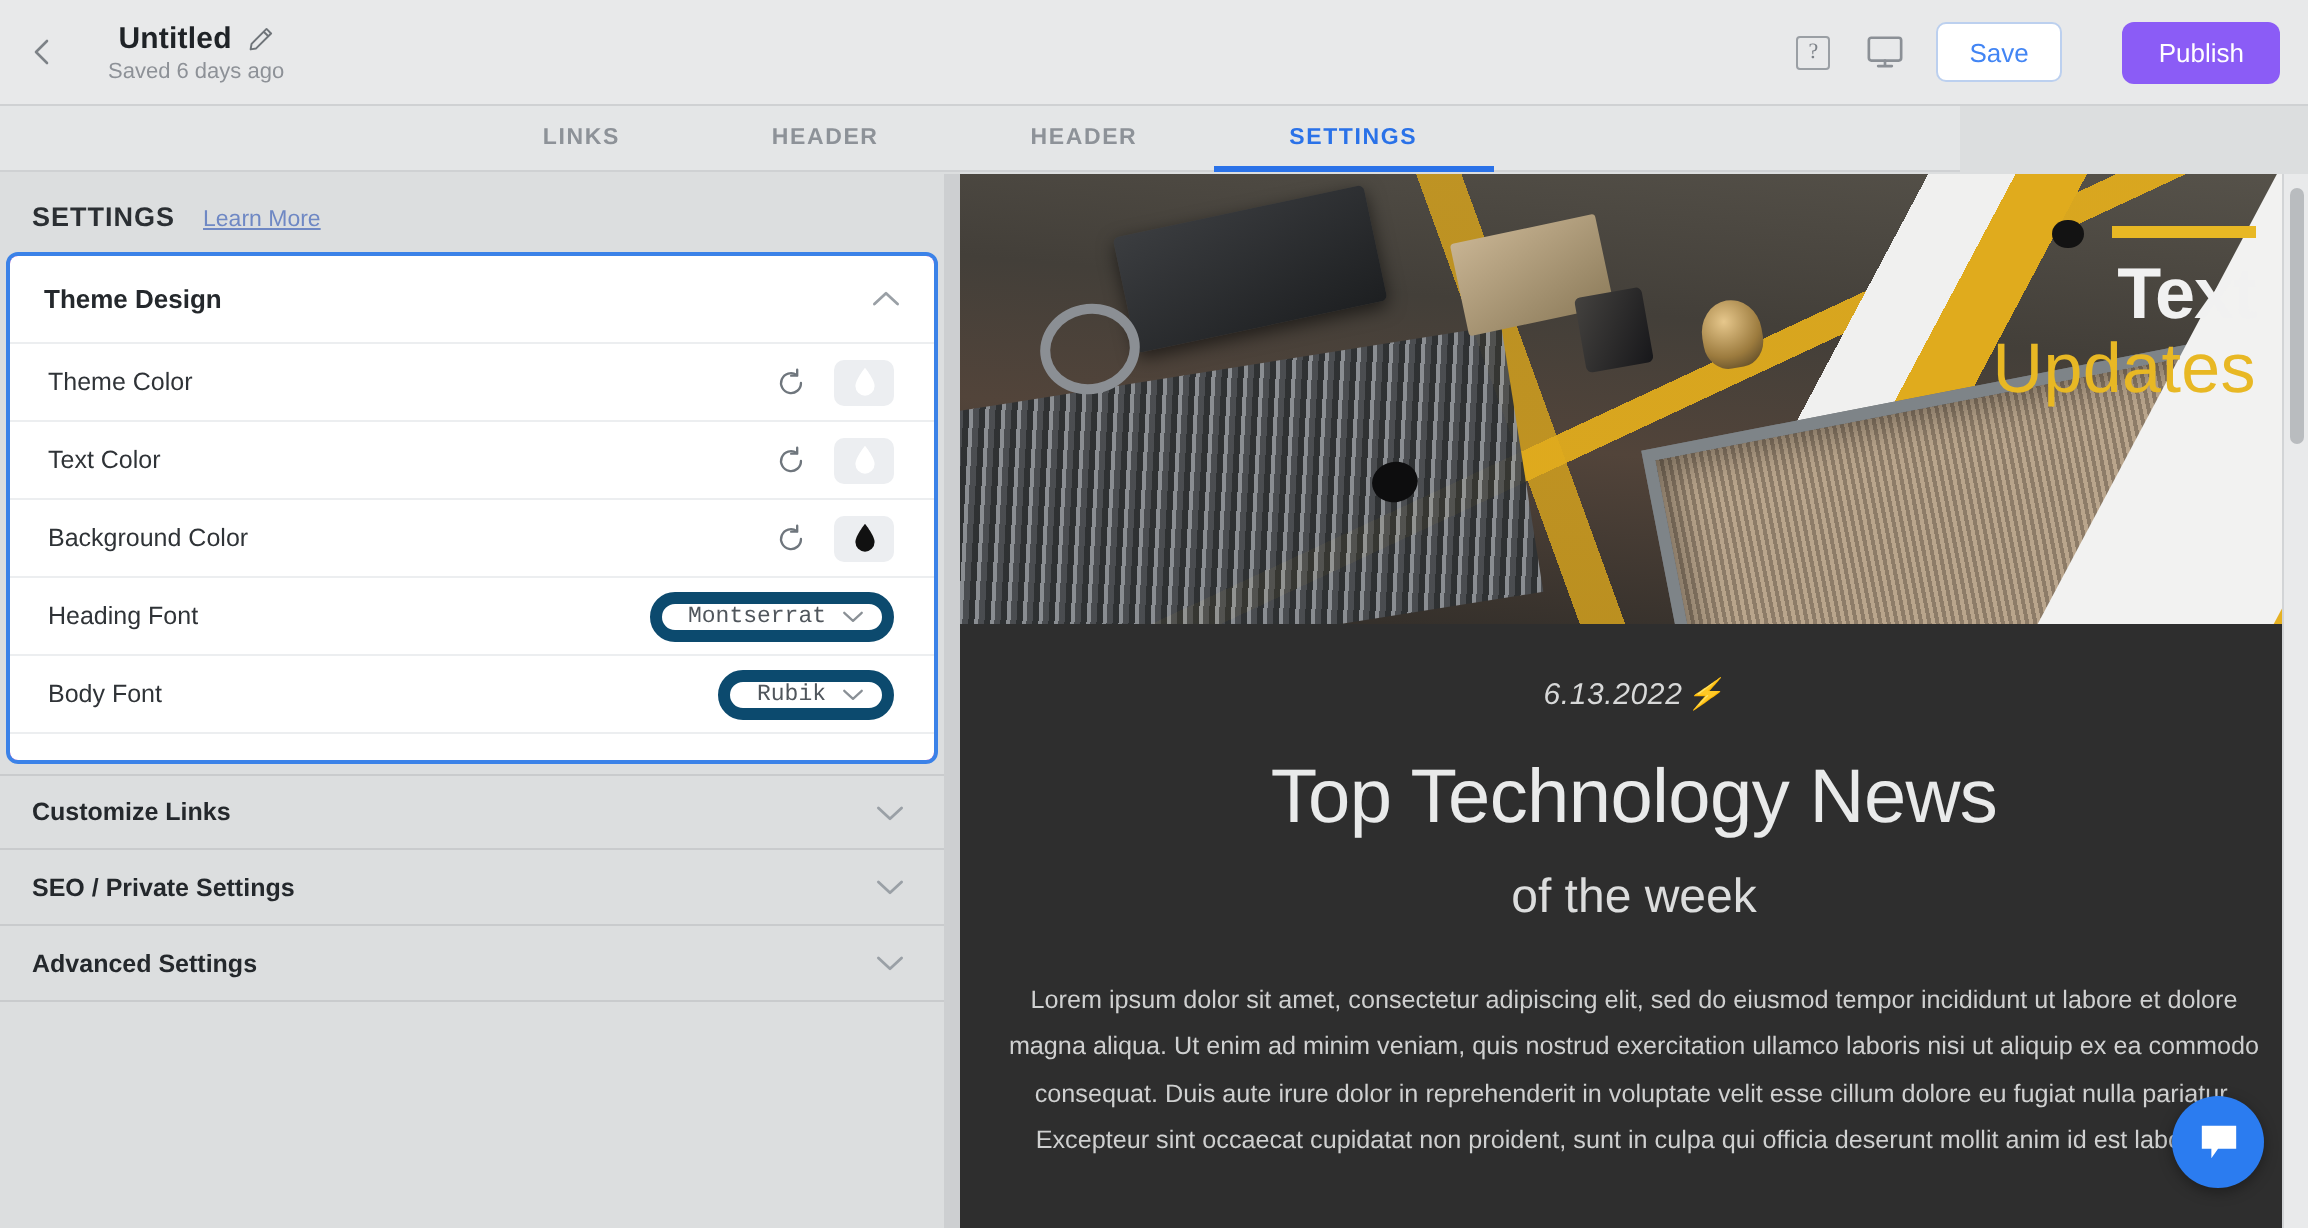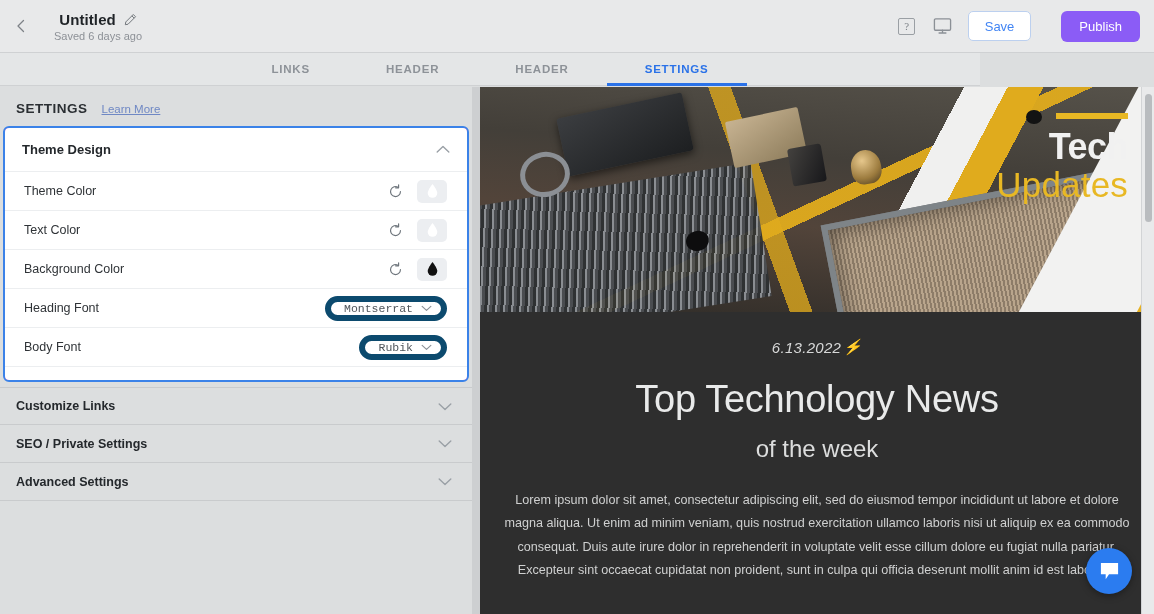--- a/index.html
+++ b/index.html
@@ -445,21 +445,21 @@
       <div class="cap-a"></div>
       <div class="cap-b"></div>
       <div class="ring"></div>
       <div class="hole"></div>
       <div class="hole2"></div>
       <div class="white-stripe"></div>
       <div class="yellow-stripe"></div>
 
       <div class="hero-text">
         <div class="hero-bar"></div>
-        <div class="hero-tech">Tech</div>
+        <div class="hero-tech">Text</div>
         <div class="hero-updates">Updates</div>
       </div>
     </div>
 
     <div class="body-area">
       <div class="date-line">
         <span>6.13.2022</span>
         <span>⚡</span>
       </div>
       <div class="post-title">Top Technology News</div>

